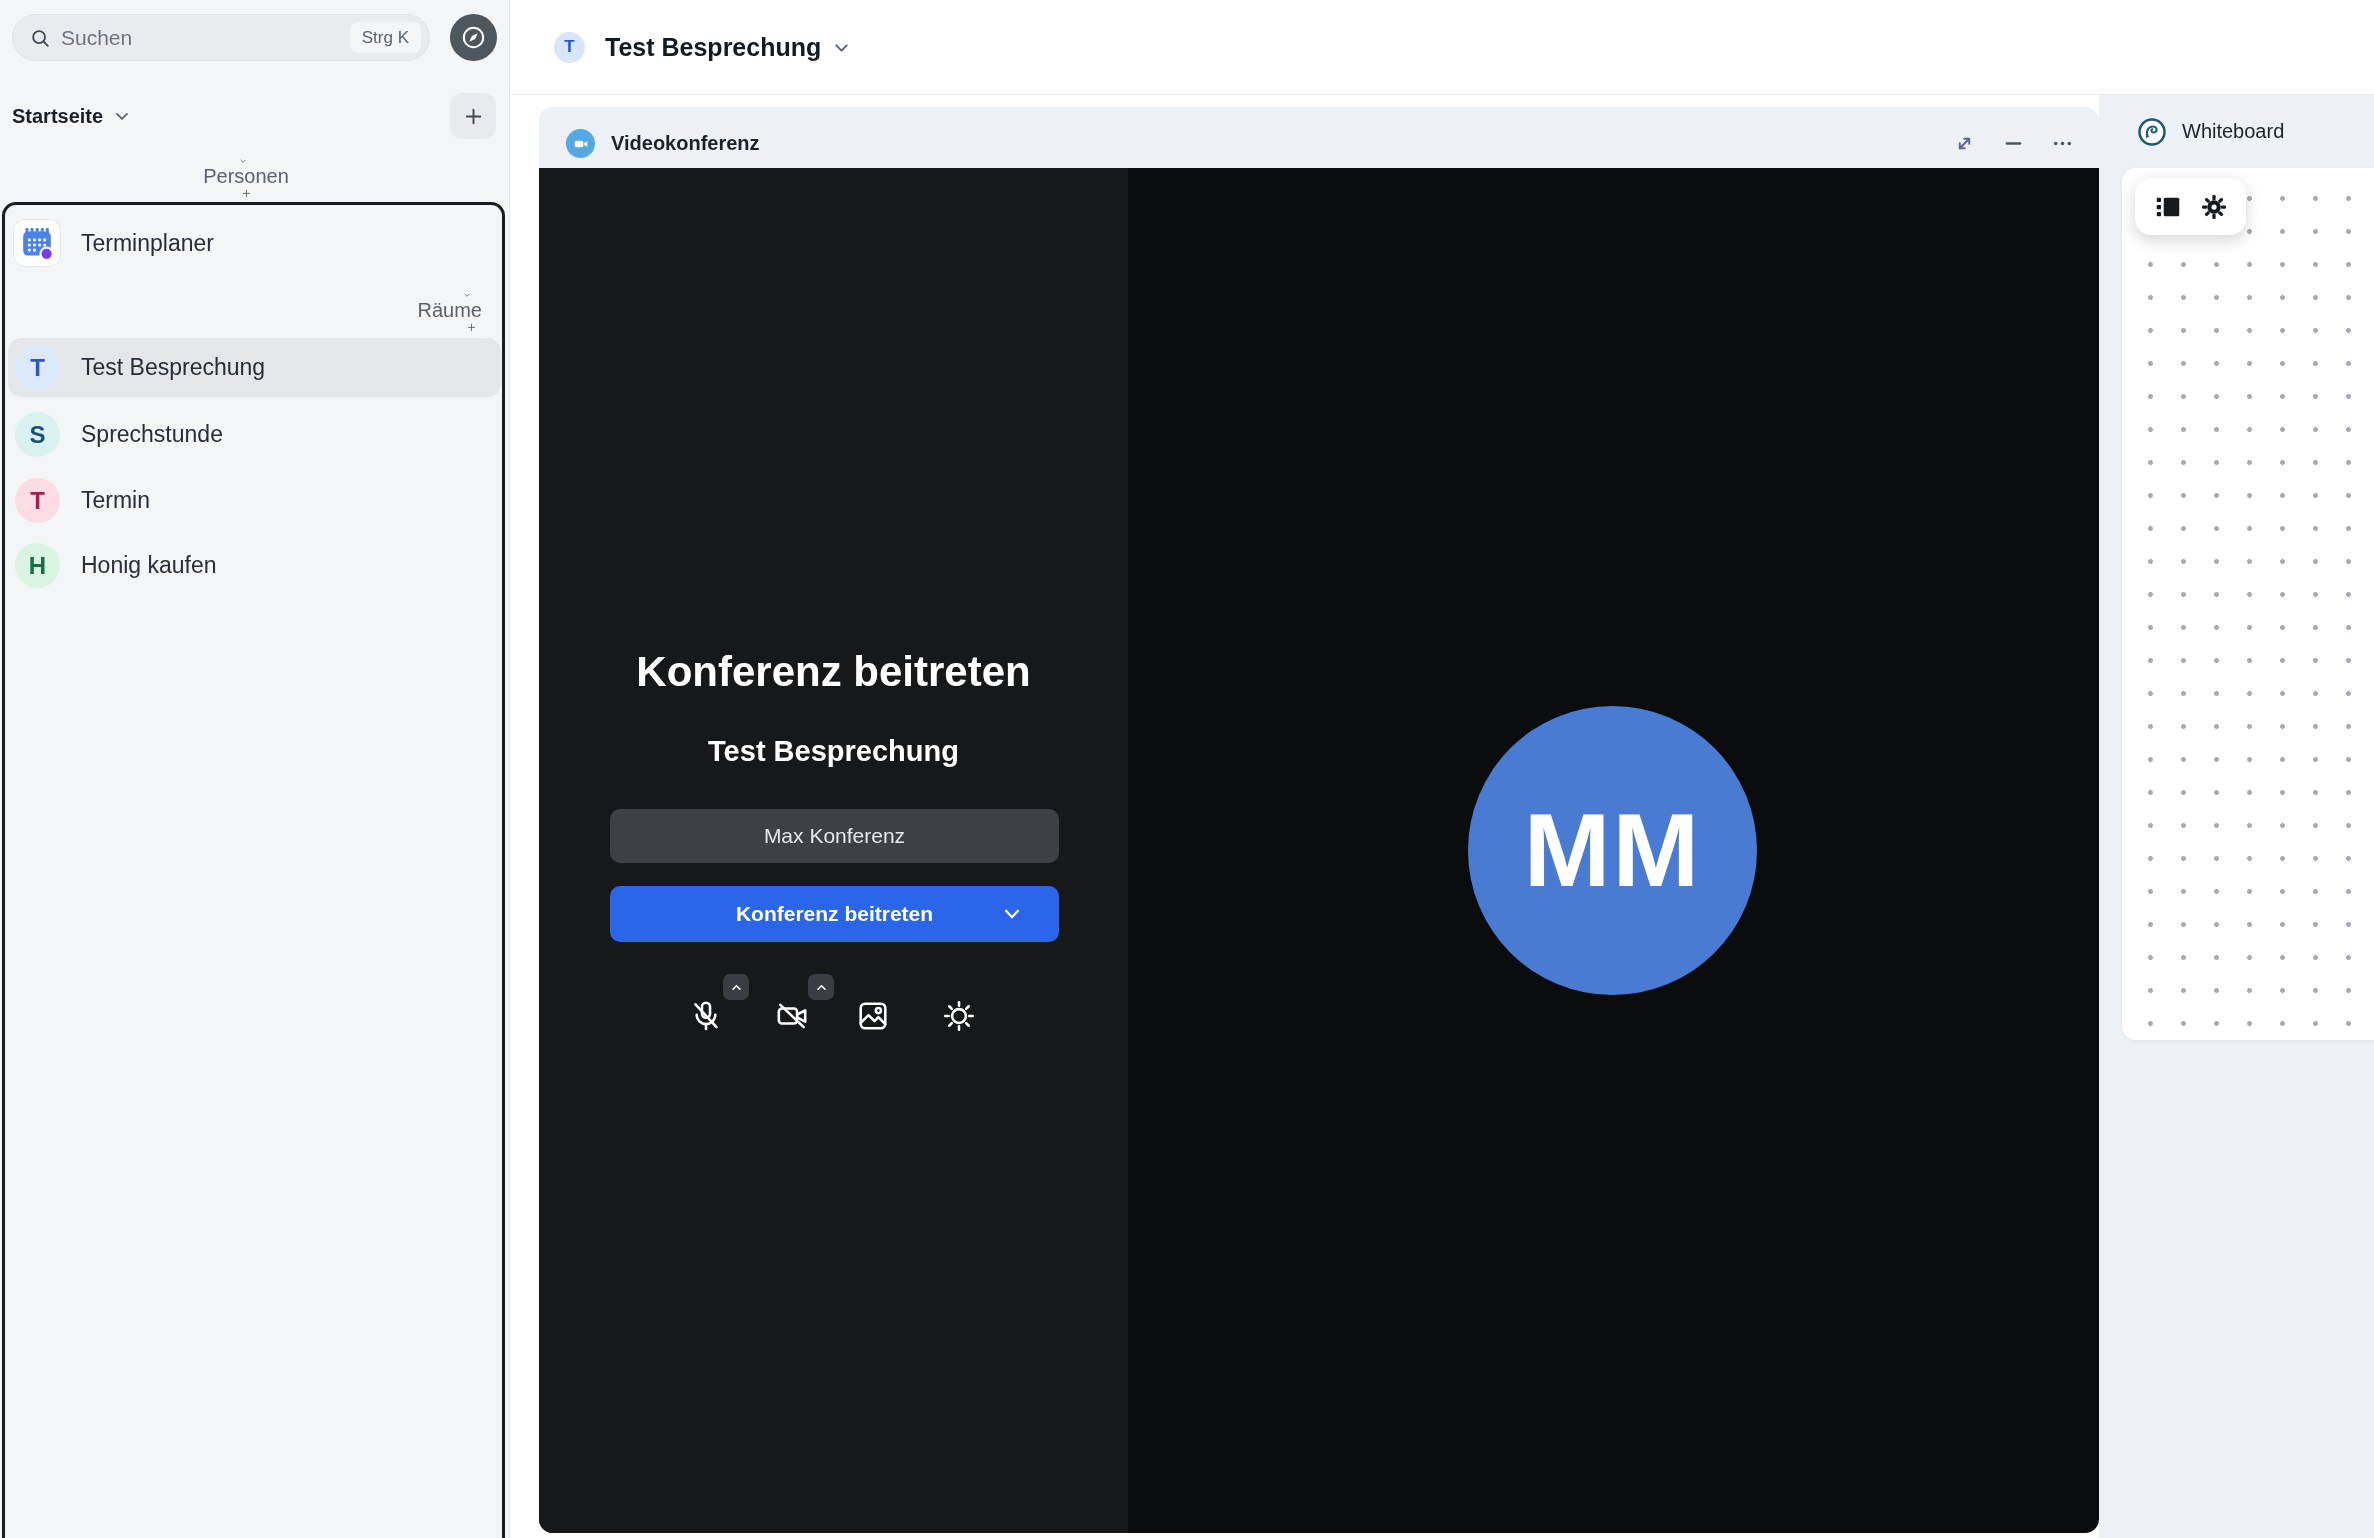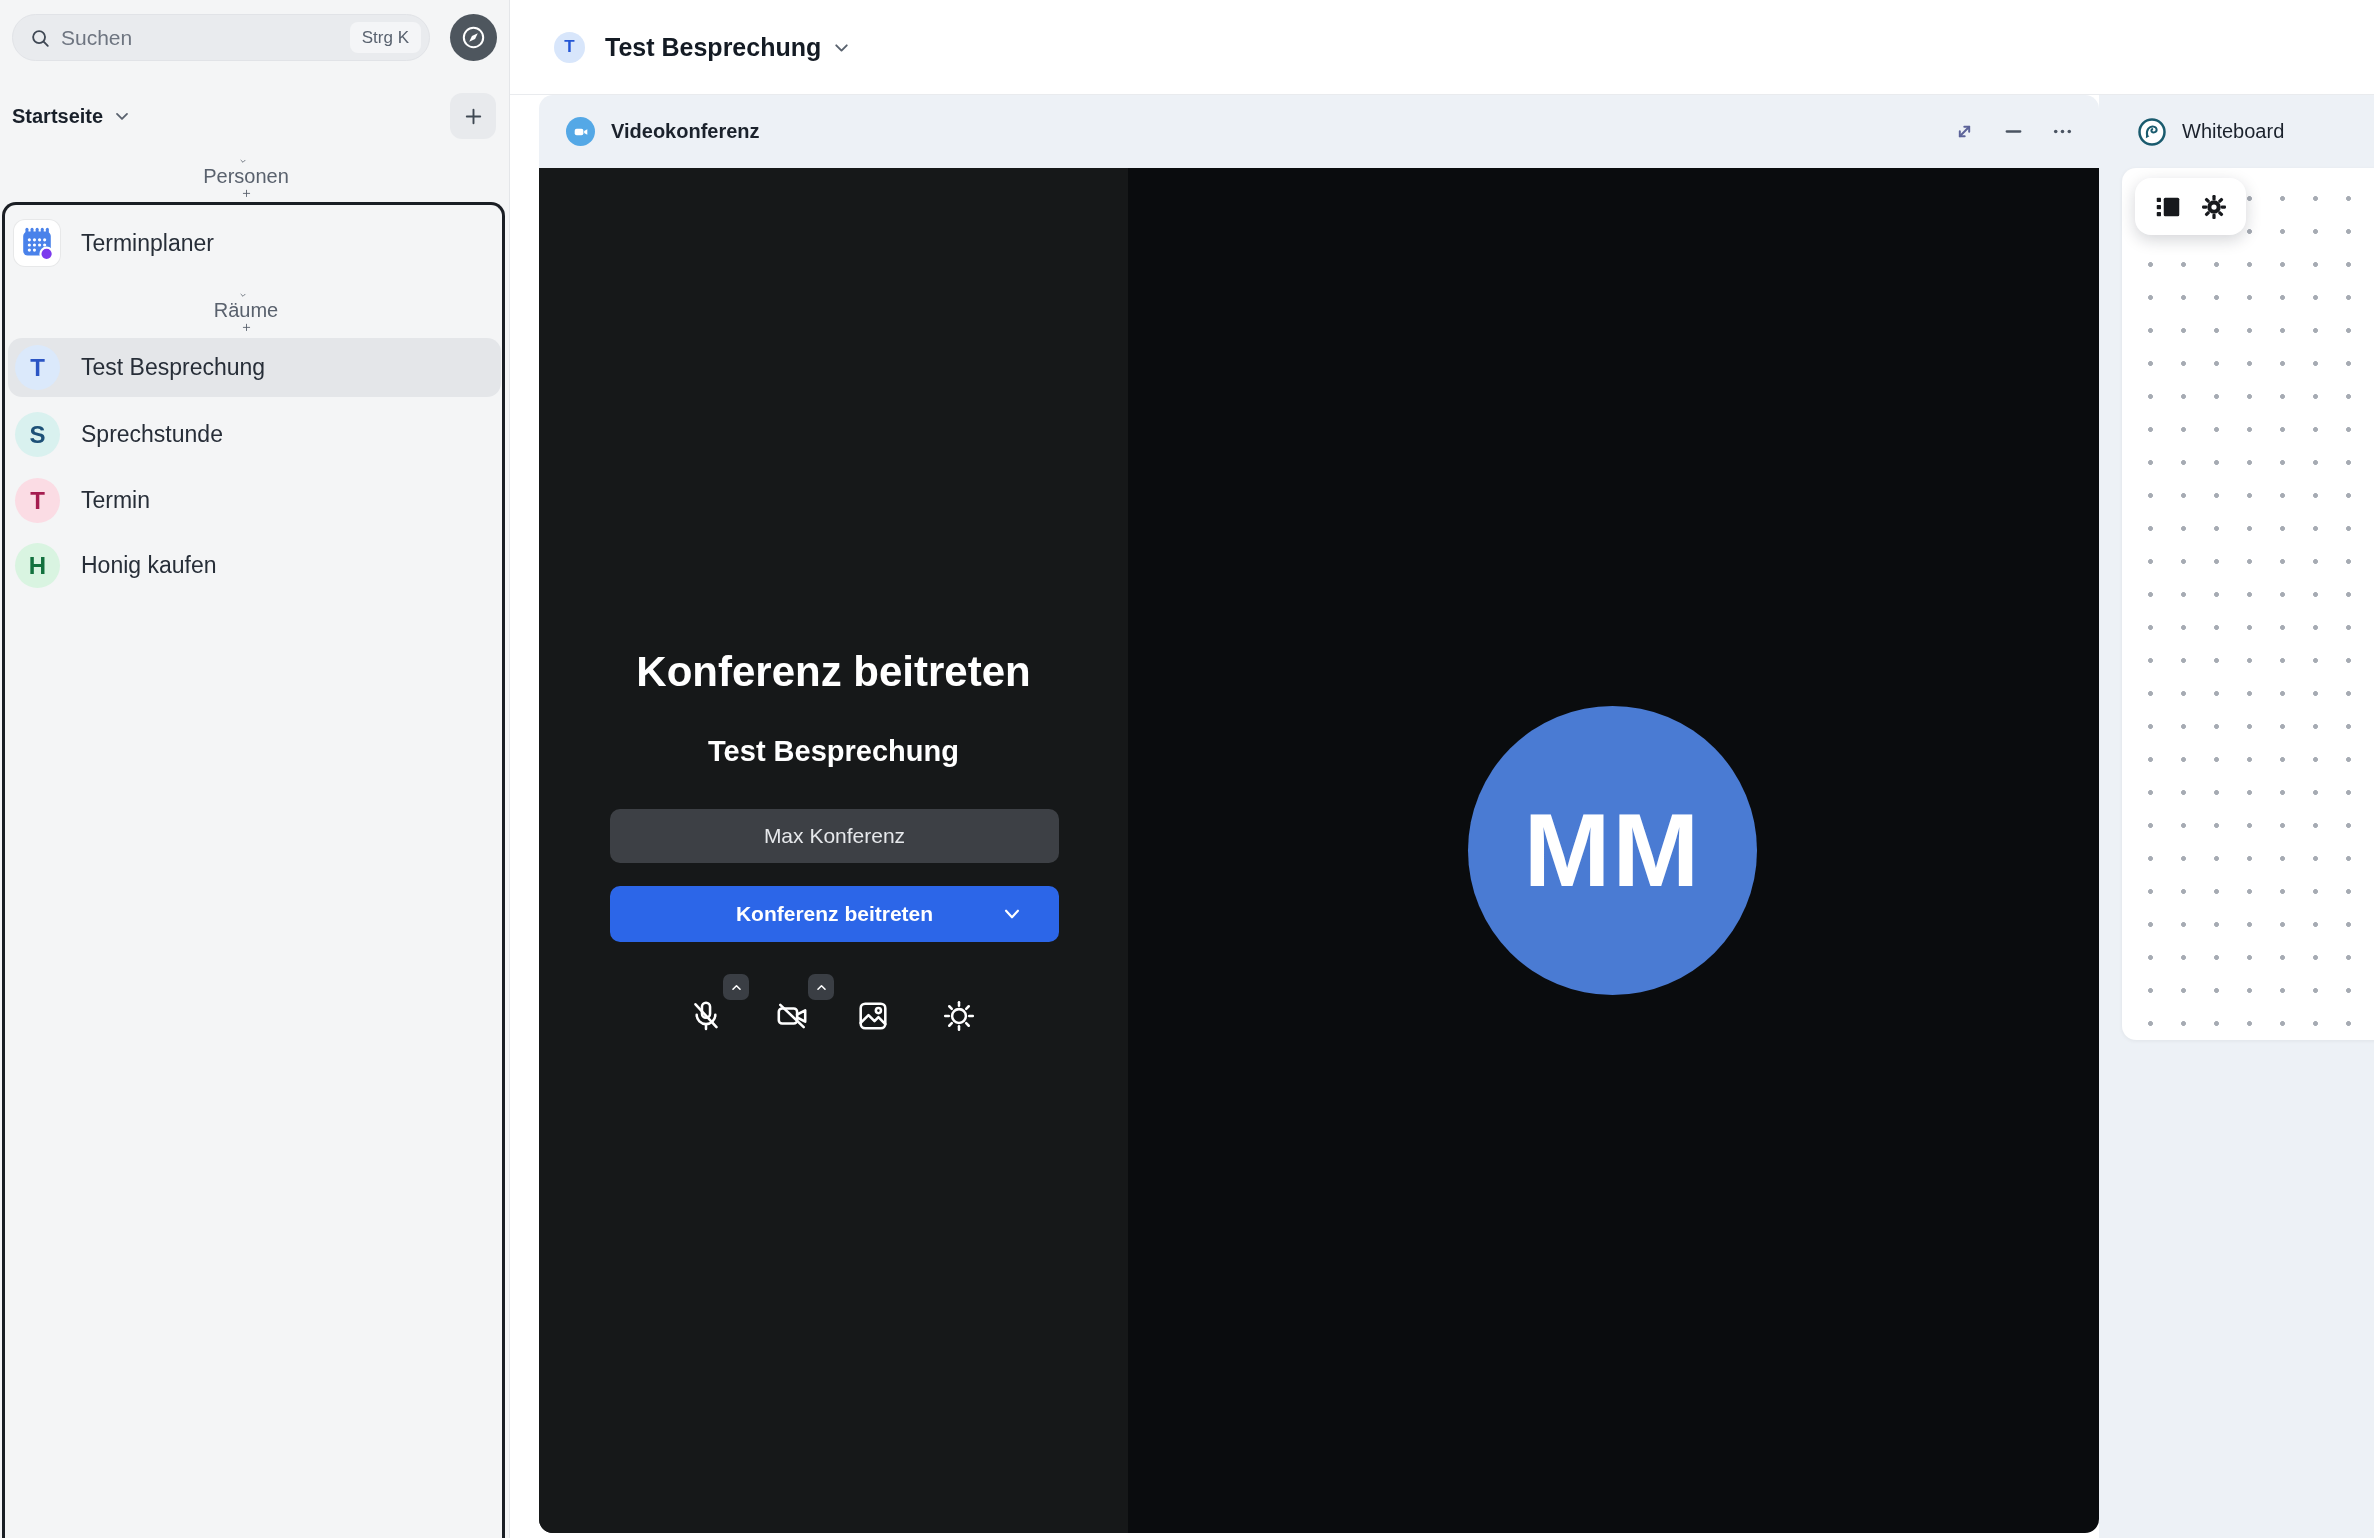--- a/index.html
+++ b/index.html
@@ -60,21 +60,21 @@
     font-size:17px; font-weight:700; }
   .rh-title { margin-left:20px; font-size:25px; font-weight:600; color:#141b24; }
   .rh-chev { width:21px; height:21px; color:#59626e; margin-left:10px; }
 
   
   .widget-area { position:absolute; left:510px; top:95px; width:1864px; height:1444px;
     background:#fff; }
 
   .video-widget { position:absolute; left:29px; top:0; width:1560px; height:1438px; }
   .vw-header { height:73px; background:#edf1f6; border-radius:14px 14px 0 0;
-    display:flex; align-items:center; padding:0 24px 0 27px; }
+    display:flex; align-items:center; padding:0 24px 0 27px;margin-top:12px; }
   .vw-icon { width:29px; height:29px; border-radius:50%; background:#54a8e6;
     display:flex; align-items:center; justify-content:center; }
   .vw-icon svg { width:18px; height:18px; }
   .vw-title { margin-left:16px; font-size:20px; font-weight:700; color:#1b222c; }
   .vw-spacer { flex:1; }
   .vw-ctl { display:flex; align-items:center; justify-content:center; margin-left:24px; }
   .vw-ctl svg { width:25px; height:25px; }
   .ctl-expand { color:#5c6399; }
   .ctl-min, .ctl-more { color:#4b5462; }
 
@@ -186,21 +186,21 @@
             <circle cx="17.1" cy="13.3" r="1.05"></circle>
           <circle cx="6.9" cy="16.7" r="1.05"></circle>
             <circle cx="10.3" cy="16.7" r="1.05"></circle>
         </g>
         <circle cx="18.4" cy="19.2" r="4.1" fill="#7c3aed" stroke="#fff" stroke-width="1.4"></circle>
       </svg>
     </span>
     <span class="row-label">Terminplaner</span>
   </div>
 
-  <div class="section-row" style="top:291px;">
+  <div class="section-row" style="top:291px;align-items:flex-end;">
     <svg class="chev" viewBox="0 0 24 24" fill="none" stroke="currentColor" stroke-width="2.4" stroke-linecap="round" stroke-linejoin="round">
         <polyline points="6,9.5 12,15.5 18,9.5"></polyline>
       </svg>
     <span class="sec-label">Räume</span>
     <svg class="sec-plus" viewBox="0 0 24 24" fill="none" stroke="currentColor" stroke-width="2" stroke-linecap="round">
         <line x1="12" y1="5" x2="12" y2="19"></line>
         <line x1="5" y1="12" x2="19" y2="12"></line>
       </svg>
   </div>
 

